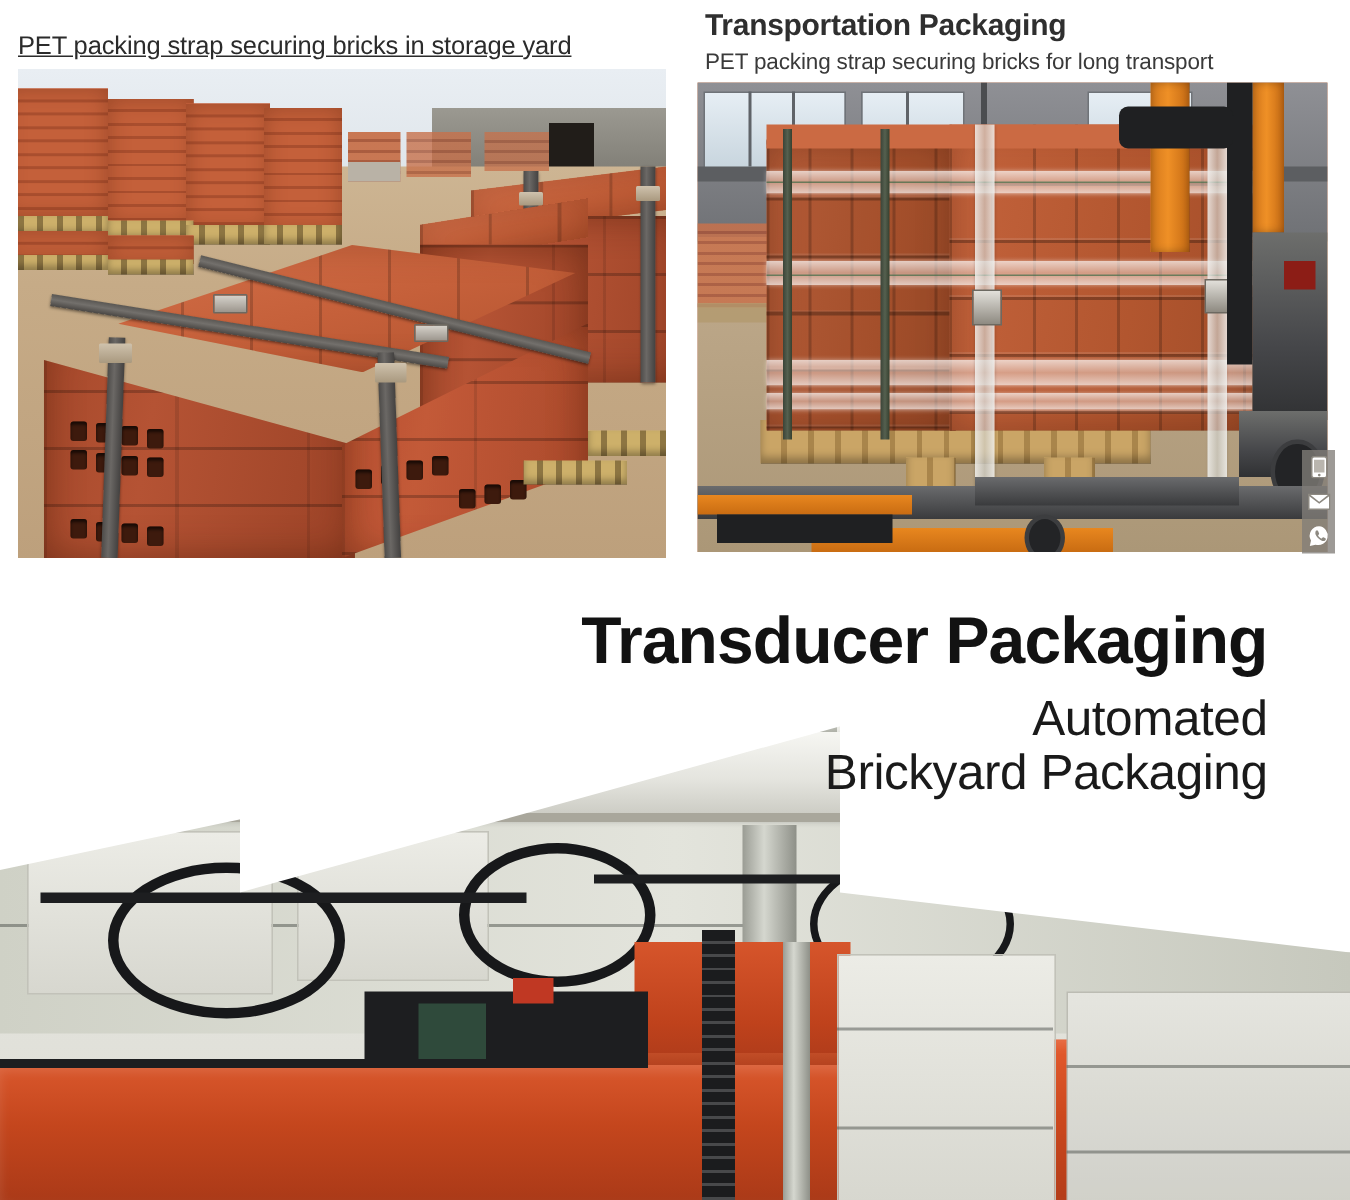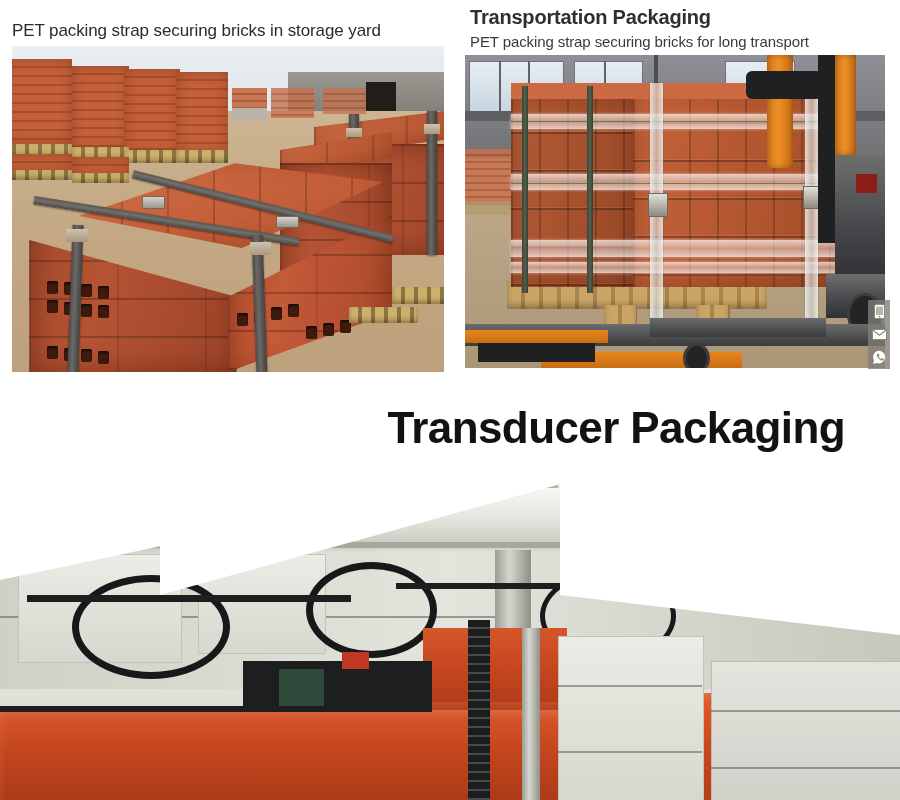--- a/index.html
+++ b/index.html
@@ -33,20 +33,21 @@
   #left-caption {
     position: absolute;
     left: 12px; top: 16px;
     width: 420px;
     height: 30px;
     font-size: 17px;
     color: #2b2b2b;
     line-height: 30px;
     letter-spacing: -0.1px;
     white-space: nowrap;
+    text-decoration: underline;
   }
   #left-photo {
     position: absolute;
     left: 12px; top: 46px;
     width: 432px; height: 326px;
     overflow: hidden;
     background: #c8956d;
   }
 
   
@@ -612,14 +613,18 @@
   </div>
 
   <div id="wedge-top"></div>
   <div id="wedge-right"></div>
   <div id="wedge-lower"></div>
 
   <div id="headline-block">
     <div id="headline">
       <div>Transducer Packaging</div>
     </div>
+    <div id="subhead">
+      <div>Automated</div>
+      <div>Brickyard Packaging</div>
+    </div>
   </div>
 </div>
 
 </body></html>

